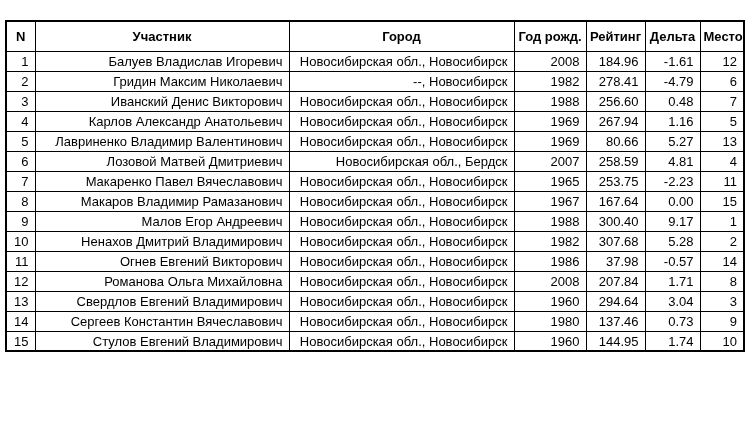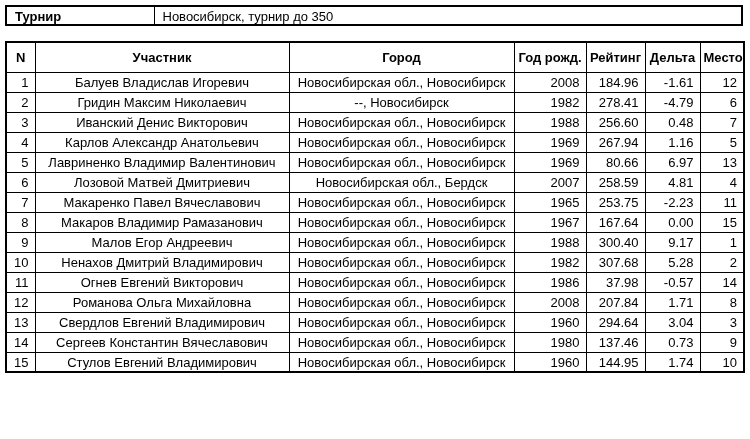--- a/index.html
+++ b/index.html
@@ -50,38 +50,34 @@
   .results-table th {
     font-weight: bold;
     height: 30px;
     text-align: center;
     padding: 0 3px;
   }
   .results-table td {
     height: 20px;
     padding: 1px 6px 0 6px;
   }
-  .cell-left  { text-align: center; }
+  .cell-left  { text-align: right; }
   .cell-right { text-align: right; }
 </style>
 </head>
 <body>
 
 <div class="page">
 
   <table class="bordered info-table">
     <colgroup>
       <col style="width:148px">
       <col>
     </colgroup>
     <tbody>
-      <tr>
-        <td class="info-label">Турнир</td>
-        <td>Новосибирск, турнир до 350</td>
-      </tr>
     </tbody>
   </table>
 
   <table class="bordered results-table">
     <colgroup>
       <col style="width:29px">
       <col style="width:254px">
       <col style="width:225px">
       <col style="width:72px">
       <col style="width:59px">
@@ -135,21 +131,21 @@
           <td class="cell-right">267.94</td>
           <td class="cell-right">1.16</td>
           <td class="cell-right">5</td>
         </tr>
         <tr>
           <td class="cell-right">5</td>
           <td class="cell-left">Лавриненко Владимир Валентинович</td>
           <td class="cell-left">Новосибирская обл., Новосибирск</td>
           <td class="cell-right">1969</td>
           <td class="cell-right">80.66</td>
-          <td class="cell-right">6.97</td>
+          <td class="cell-right">5.27</td>
           <td class="cell-right">13</td>
         </tr>
         <tr>
           <td class="cell-right">6</td>
           <td class="cell-left">Лозовой Матвей Дмитриевич</td>
           <td class="cell-left">Новосибирская обл., Бердск</td>
           <td class="cell-right">2007</td>
           <td class="cell-right">258.59</td>
           <td class="cell-right">4.81</td>
           <td class="cell-right">4</td>

